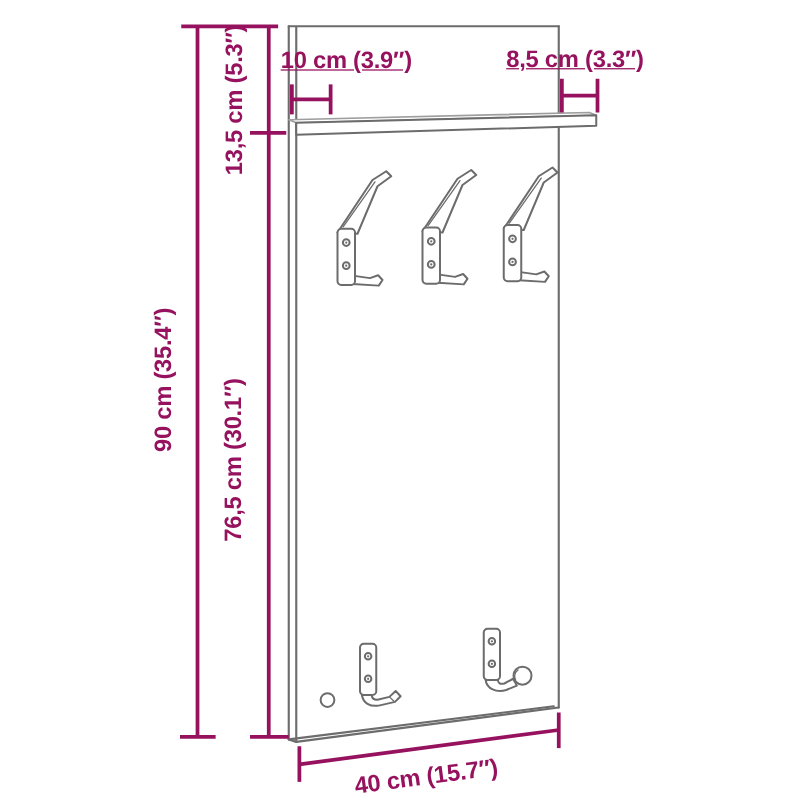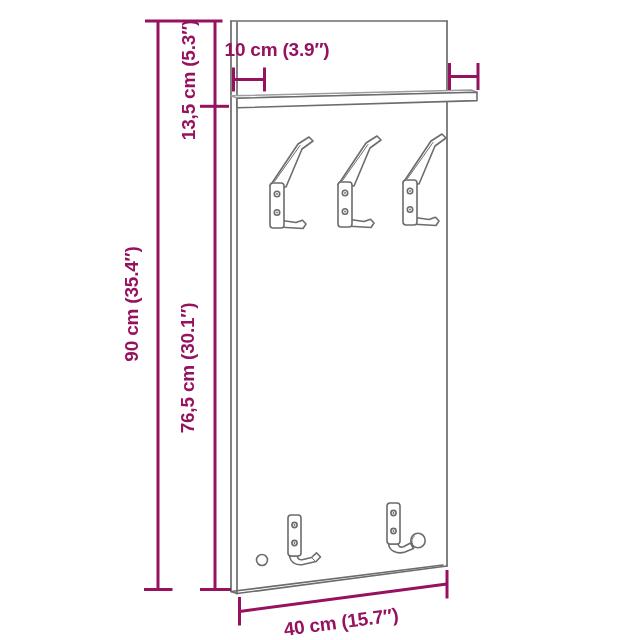--- a/index.html
+++ b/index.html
@@ -17,21 +17,21 @@
   .part{fill:#fff;stroke:var(--color-outline,#6c6c6c);stroke-width:1.6;stroke-linejoin:round;stroke-linecap:round;}
   .thin{fill:none;stroke:var(--color-outline,#6c6c6c);stroke-width:1;stroke-linecap:round;}
   .dot{fill:var(--color-outline,#6c6c6c);stroke:none;}
   .dim{stroke:var(--color-dimension,#96125e);stroke-width:3;fill:none;stroke-linecap:butt;}
   .dim-label{
     position:absolute;
     color:var(--color-dimension,#96125e);
     font-size:19px;font-weight:700;line-height:1;
     white-space:nowrap;letter-spacing:-0.2px;
   }
-  .h{transform:translate(-50%,-50%);}
+  .h{transform:translate(-50%,-50%);text-decoration:underline;}
   .v{transform:translate(-50%,-50%) rotate(-90deg);}
   .s{transform:translate(-50%,-50%) rotate(-7.5deg);}
 </style>
 </head>
 <body>
 
 <div class="canvas">
 
   <svg class="diagram-svg" viewBox="0 0 640 640">
 
@@ -125,15 +125,16 @@
   </svg>
 
   <div class="dim-label v" style="left:131px;top:304px">90 cm (35.4″)</div>
 
   <div class="dim-label v" style="left:187px;top:368px">76,5 cm (30.1″)</div>
 
   <div class="dim-label v" style="left:188px;top:80px">13,5 cm (5.3″)</div>
 
   <div class="dim-label h" style="left:277px;top:49px">10 cm (3.9″)</div>
 
+  <div class="dim-label h" style="left:460px;top:48px">8,5 cm (3.3″)</div>
 
   <div class="dim-label s" style="left:341px;top:622px">40 cm (15.7″)</div>
 </div>
 
 </body></html>

